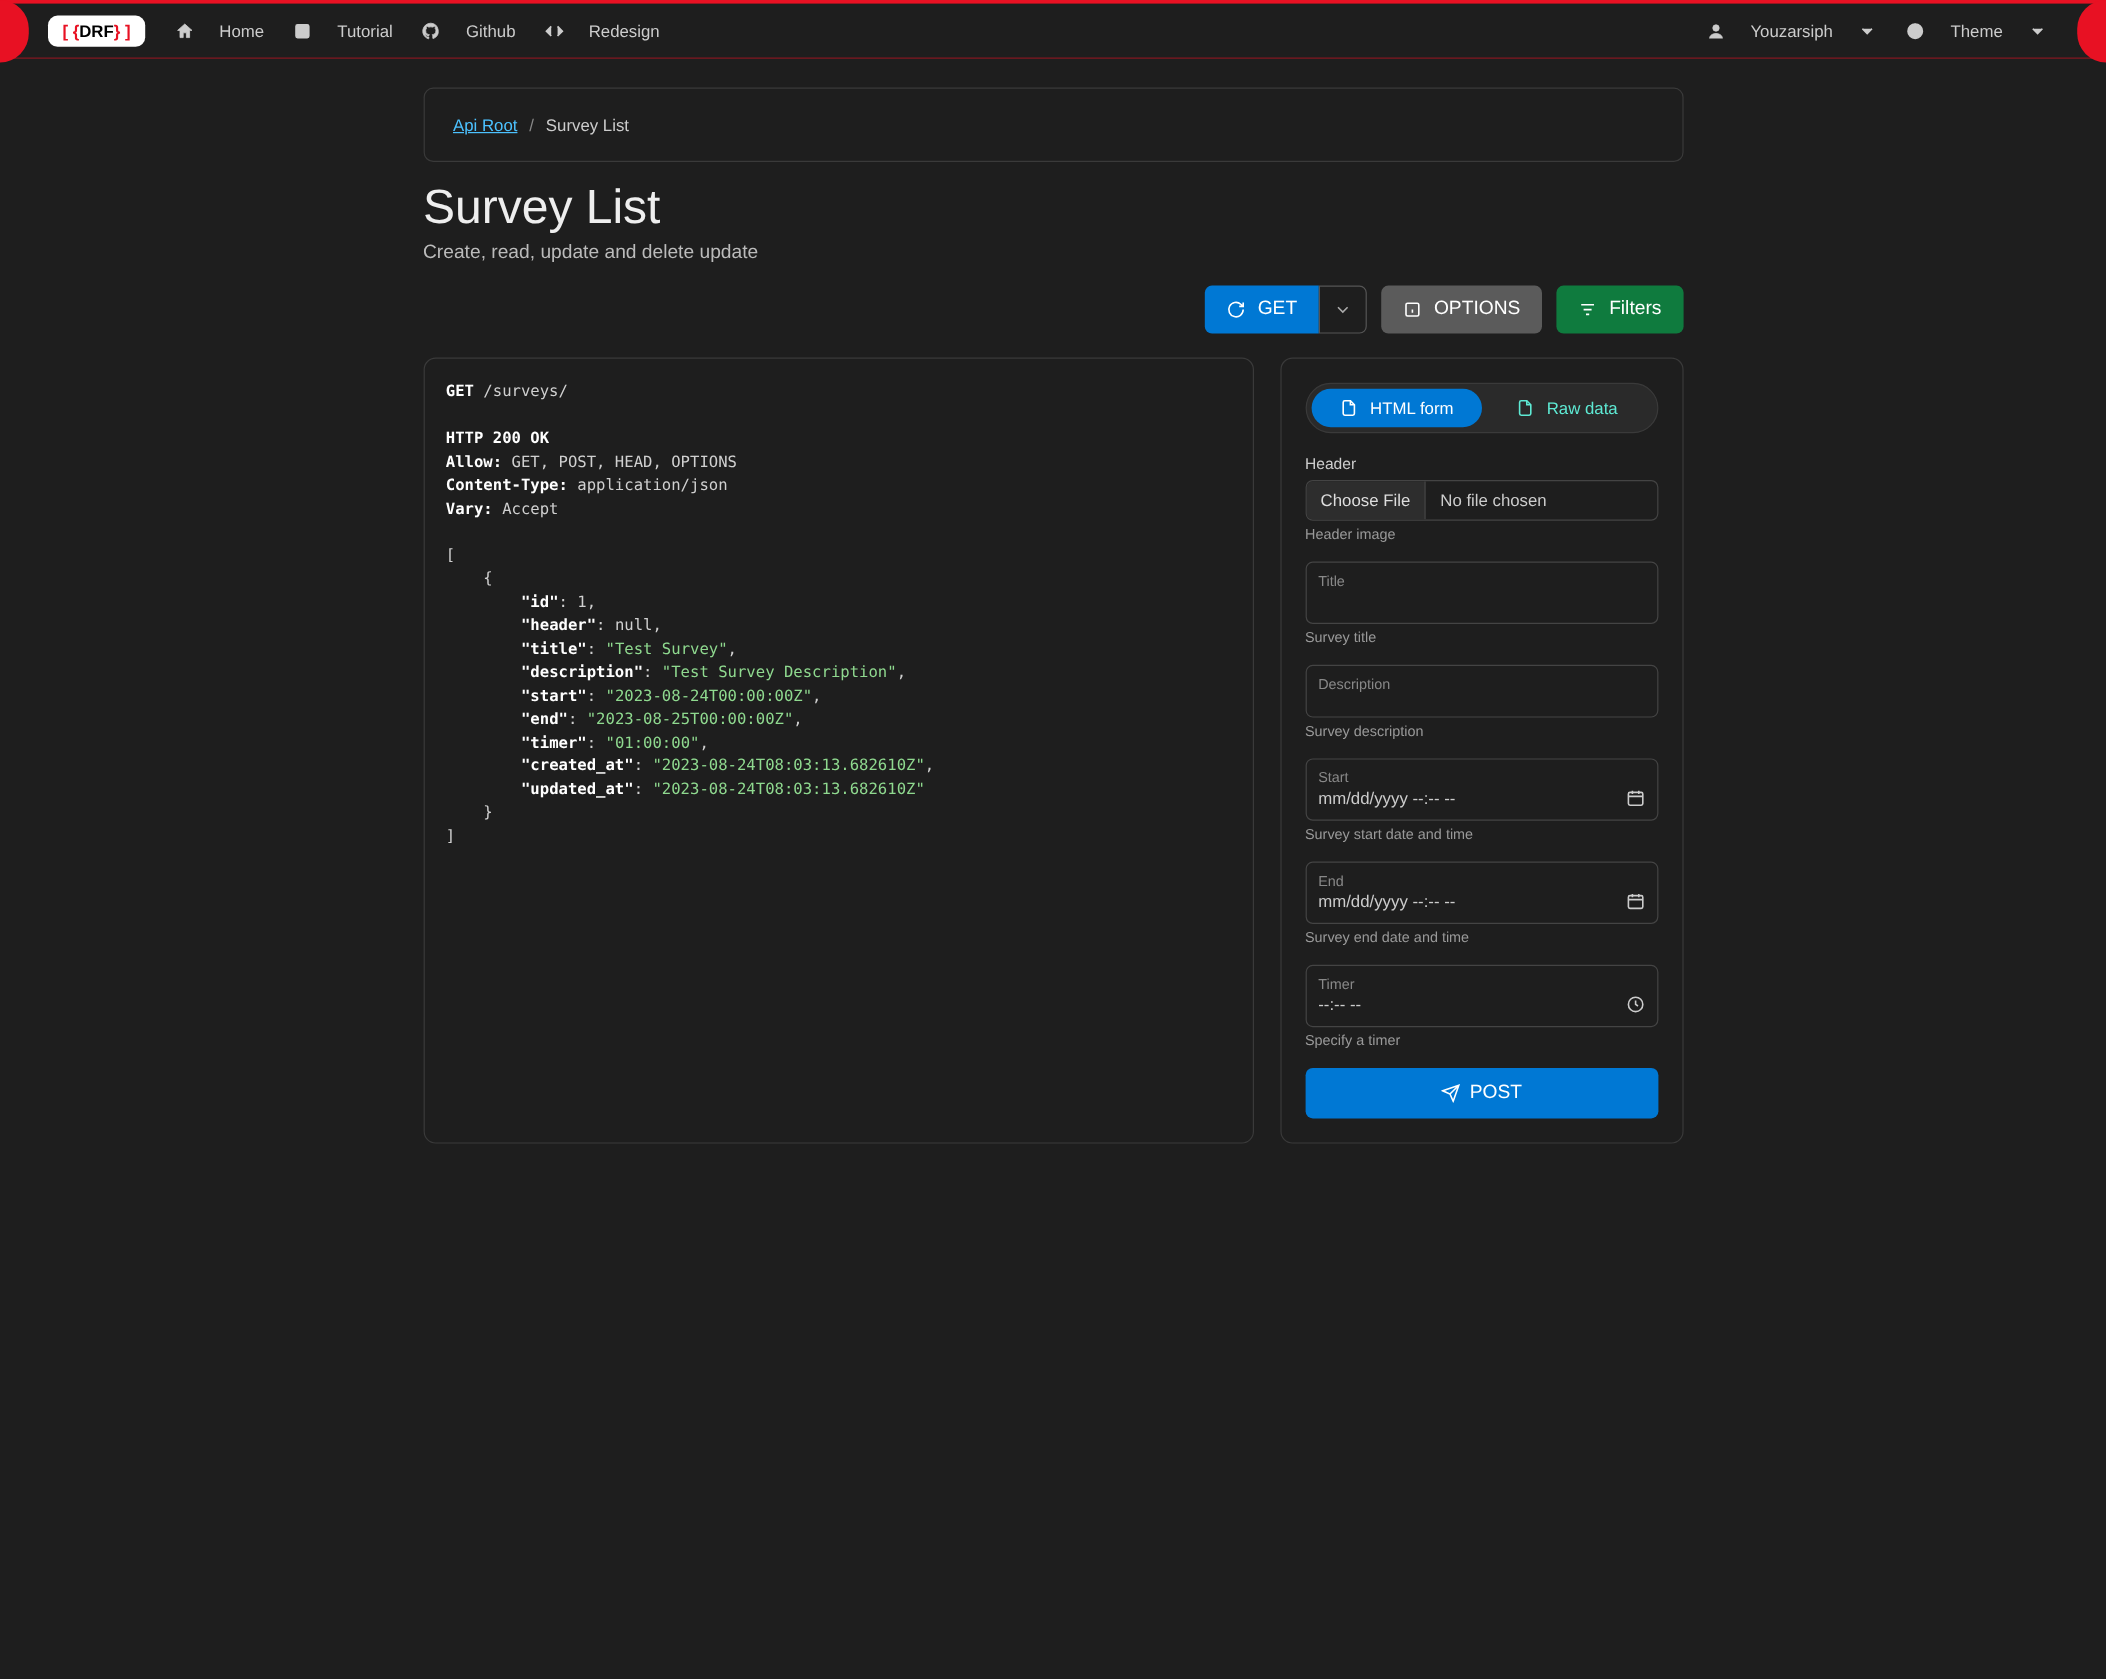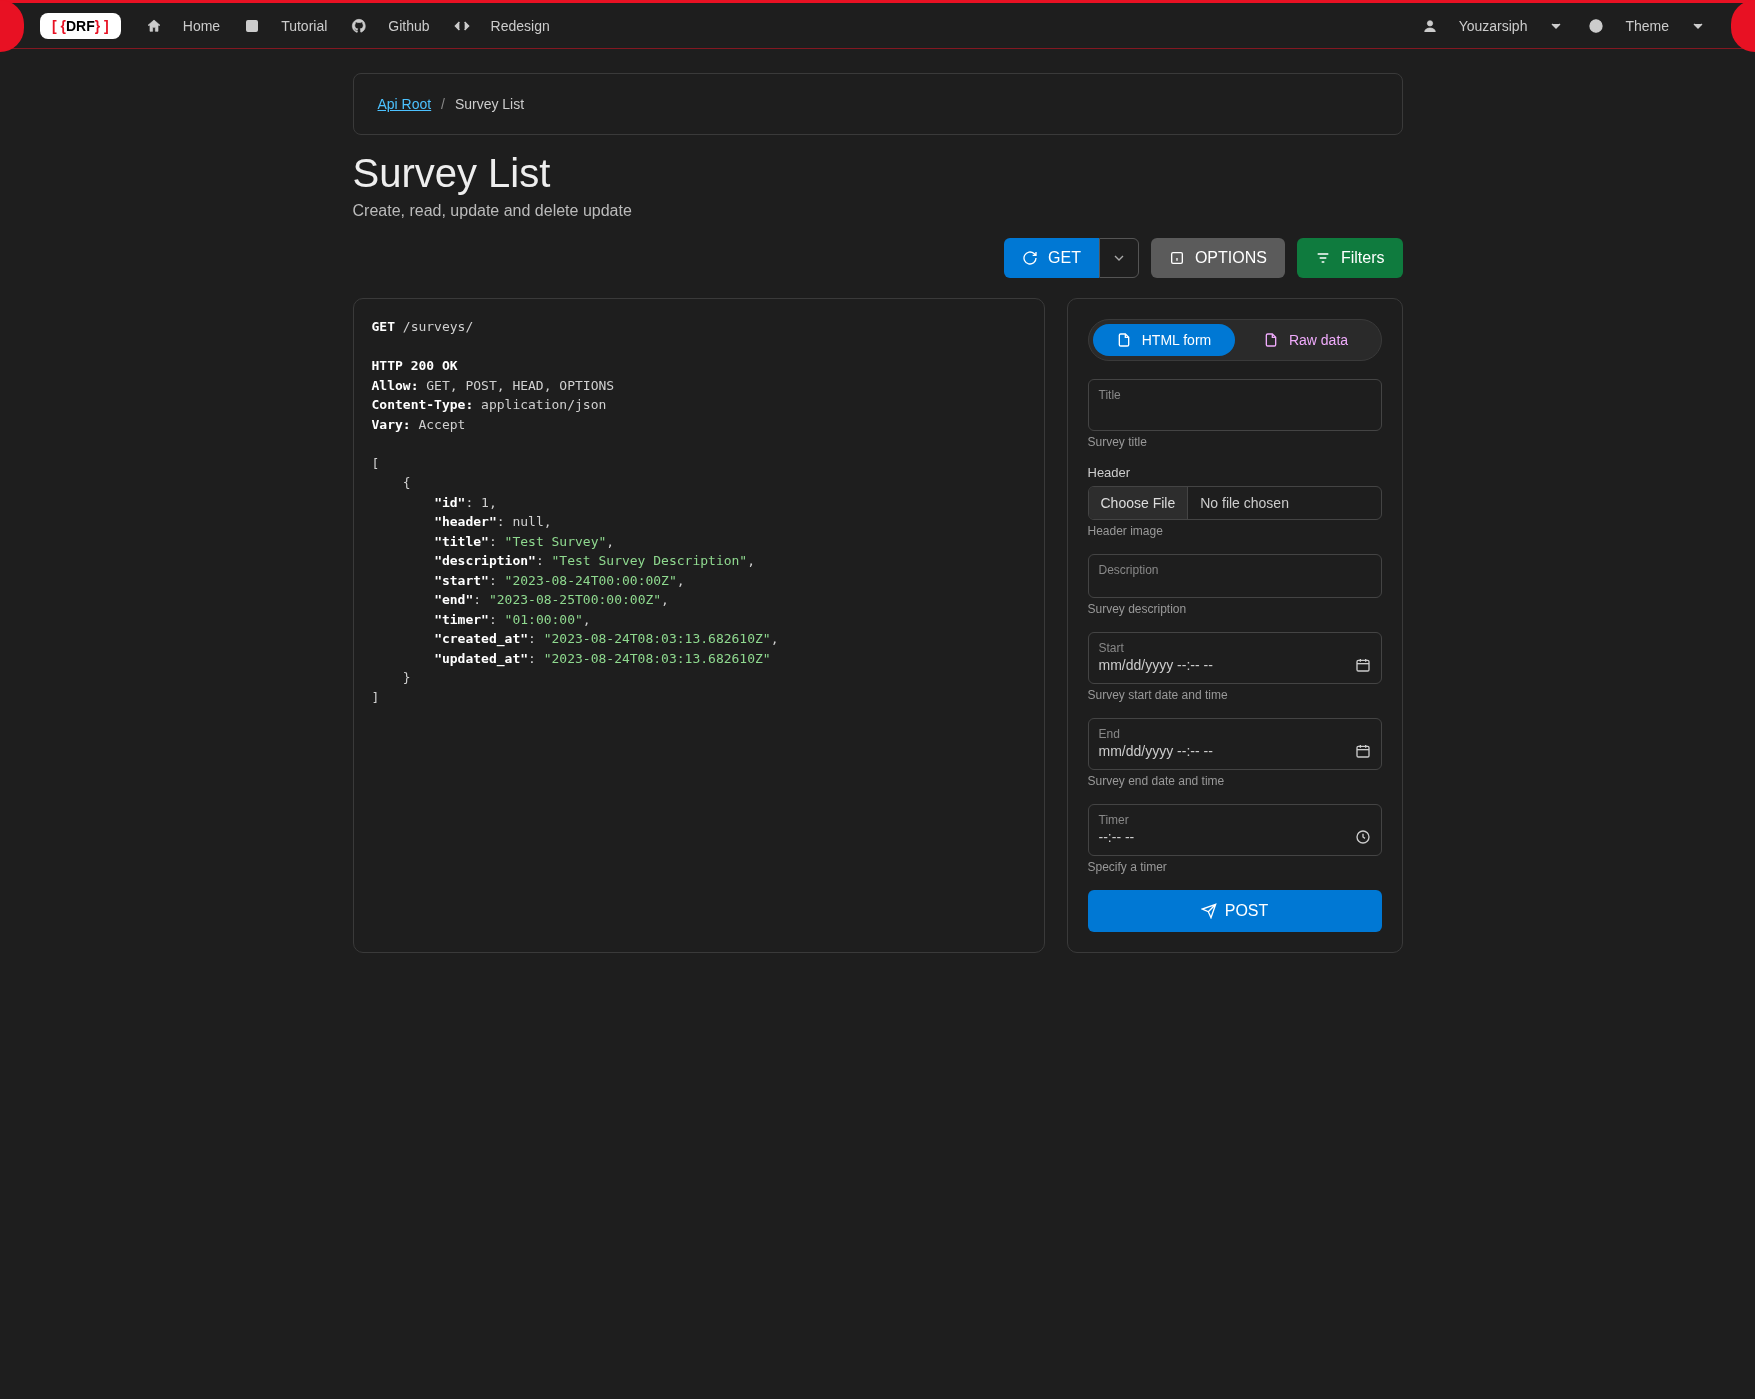--- a/index.html
+++ b/index.html
@@ -123,21 +123,21 @@
     .tab-pill {
       flex: 1;
       display: flex;
       align-items: center;
       justify-content: center;
       gap: 10px;
       padding: 8px 0;
       border-radius: 18px;
       cursor: pointer;
       font-size: 14px;
-      color: #f0abfc;
+      color: #5eead4;
     }
     .tab-pill.active { background: #0078d4; color: #fff; }
     .form-group { margin-bottom: 16px; }
     .form-label { font-size: 13px; color: #ccc; margin-bottom: 6px; display: block; }
     .file-row {
       display: flex;
       border: 1px solid #444;
       border-radius: 6px;
       overflow: hidden;
       margin-bottom: 4px;
@@ -320,33 +320,33 @@
         <div class="tab-pill">
           <svg class="sm-icon" viewBox="0 0 24 24" fill="none" stroke="currentColor" stroke-width="2">
               <path d="M14 3H7a2 2 0 00-2 2v14a2 2 0 002 2h10a2 2 0 002-2V8z"></path>
               <path d="M14 3v5h5"></path>
             </svg>
           <span>Raw data</span>
         </div>
       </div>
 
       <div class="form-group">
-        <div class="input-box" style="height:52px;">
-          <div class="float-label">Title</div>
-        </div>
-        <div class="help-text">Survey title</div>
-      </div>
-
-      <div class="form-group">
         <label class="form-label">Header</label>
         <div class="file-row">
           <div class="file-btn">Choose File</div>
           <div class="file-txt">No file chosen</div>
         </div>
         <div class="help-text">Header image</div>
+      </div>
+
+      <div class="form-group">
+        <div class="input-box" style="height:52px;">
+          <div class="float-label">Title</div>
+        </div>
+        <div class="help-text">Survey title</div>
       </div>
 
       <div class="form-group">
         <div class="input-box" style="height:44px;margin-top:12px;">
           <div class="float-label">Description</div>
         </div>
         <div class="help-text">Survey description</div>
       </div>
 
       <div class="form-group">

